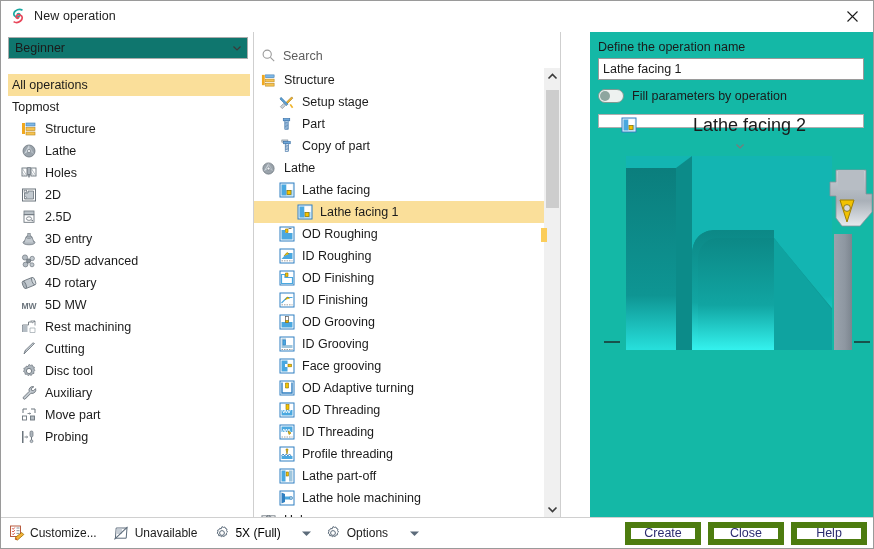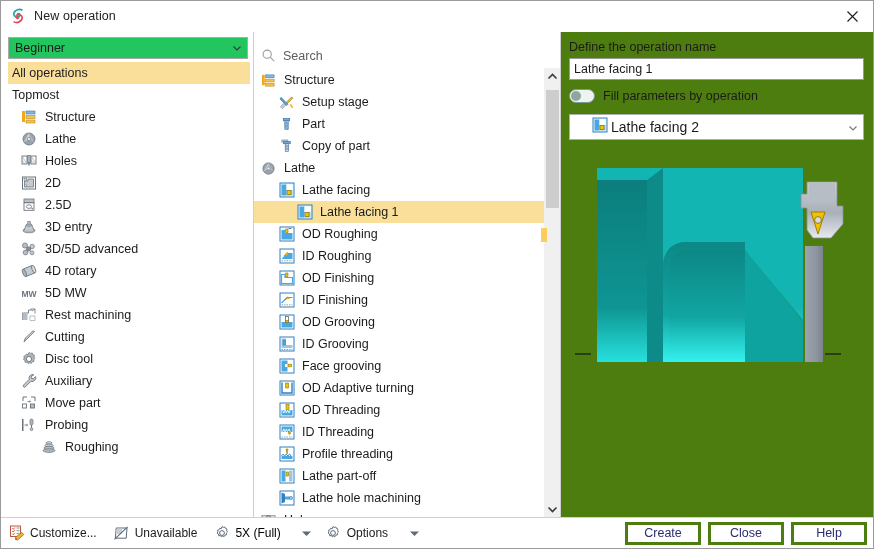--- a/index.html
+++ b/index.html
@@ -66,22 +66,22 @@
     width: 253px;
     min-width: 253px;
     display: flex;
     flex-direction: column;
     background: #ffffff;
     border-right: 1px solid #cfcfcf;
     padding: 2px 3px 0 3px;
   }
   .combo {
     height: 22px;
-    margin: 3px 2px 2px 4px;
-    background: #22c55e;
+    margin: 3px 2px 14px 4px;
+    background: #0f766e;
     border: 1px solid #ababab;
     display: flex;
     align-items: center;
     padding: 0 4px 0 6px;
     font-size: 12.5px;
     color: #1b1b1b;
     cursor: pointer;
     position: relative;
   }
   .combo .combo-val { flex: 1 1 auto; }
@@ -200,25 +200,26 @@
     position: absolute;
     left: -4px;
     width: 6px; height: 14px;
     background: #fbcd5a;
     top: 160px;
   }
 
   
   .right-pane {
     flex: 1 1 auto;
-    background: #4d7c0f;
+    background: #14b8a6;
     padding: 8px 9px 0 8px;
     display: flex;
     flex-direction: column;
     min-width: 0;
+    margin-left: 29px;
   }
   .r-label {
     font-size: 12.5px;
     color: #1b1b1b;
     margin-bottom: 4px;
   }
   .r-input {
     height: 22px;
     border: 1px solid #9a9a9a;
     background: #ffffff;
@@ -245,31 +246,32 @@
   }
   .toggle .knob {
     position: absolute;
     left: 1px; top: 1px;
     width: 10px; height: 10px;
     border-radius: 50%;
     background: #8ea69f;
   }
   .toggle-lbl { font-size: 12.5px; color: #1b1b1b; }
   .r-combo {
-    height: 26px;
+    height: 14px;
     margin-top: 7px;
     border: 1px solid #aeaeae;
     background: #ffffff;
     display: flex;
     align-items: center;
     padding: 0 4px 0 22px;
-    font-size: 14px;
+    font-size: 18px;
     color: #1b1b1b;
     cursor: pointer;
     position: relative;
+    flex-direction: column;
   }
   .r-combo .cic {
     position: absolute;
     left: 22px; top: 2px;
     width: 17px; height: 17px;
   }
   .r-combo .ctext { margin-left: 19px; flex: 1 1 auto; }
 
   .preview {
     flex: 1 1 auto;
@@ -303,21 +305,21 @@
   .fdrop {
     width: 20px; height: 20px;
     display: flex; align-items: center; justify-content: center;
     margin-right: 8px;
     cursor: pointer;
   }
   .spacer { flex: 1 1 auto; }
   .fbtn {
     min-width: 76px;
     height: 23px;
-    border: 3px solid #4d7c0f;
+    border: 6px solid #4d7c0f;
     background: #ffffff;
     font-size: 12.5px;
     color: #2c2c70;
     display: flex; align-items: center; justify-content: center;
     margin-left: 7px;
     cursor: pointer;
     font-family: "Liberation Sans", sans-serif;
   }
 </style>
 </head>
@@ -532,31 +534,20 @@
               <path d="M3.5 8 L6.5 8 M5.6 7.1 L6.6 8 L5.6 8.9" stroke="#6b747c" stroke-width=".9" fill="none"></path>
               <rect x="9" y="2" width="3" height="6" rx="1.4" fill="#aeb6bd" stroke="#6b747c" stroke-width=".7"></rect>
               <path d="M10.5 8 L10.5 11" stroke="#6b747c" stroke-width="1"></path>
               <circle cx="10.5" cy="12.2" r="1.4" fill="#c3cad0" stroke="#6b747c" stroke-width=".7"></circle>
             </svg>
           </span>
           <span class="lbl">Probing</span>
         </div>
 
 
-        <div class="lrow indent2">
-          <span class="ic">
-            <svg width="16" height="16" viewBox="0 0 16 16">
-              <ellipse cx="8" cy="4" rx="3" ry="1.3" fill="#d7dde1" stroke="#6b747c" stroke-width=".7"></ellipse>
-              <ellipse cx="8" cy="6.5" rx="4.2" ry="1.5" fill="#c3cad0" stroke="#6b747c" stroke-width=".7"></ellipse>
-              <ellipse cx="8" cy="9" rx="5.2" ry="1.7" fill="#b5bdc4" stroke="#6b747c" stroke-width=".7"></ellipse>
-              <ellipse cx="8" cy="11.6" rx="6" ry="1.8" fill="#aeb6bd" stroke="#6b747c" stroke-width=".7"></ellipse>
-            </svg>
-          </span>
-          <span class="lbl">Roughing</span>
-        </div>
 
       </div>
     </div>
 
     <div class="mid-pane">
       <div class="search-row">
         <span class="sicon">
           <svg width="15" height="15" viewBox="0 0 15 15">
             <circle cx="6.2" cy="6.2" r="4.1" fill="none" stroke="#9a9a9a" stroke-width="1.1"></circle>
             <path d="M9.4 9.4 L13.2 13.2" stroke="#9a9a9a" stroke-width="1.1"></path>

